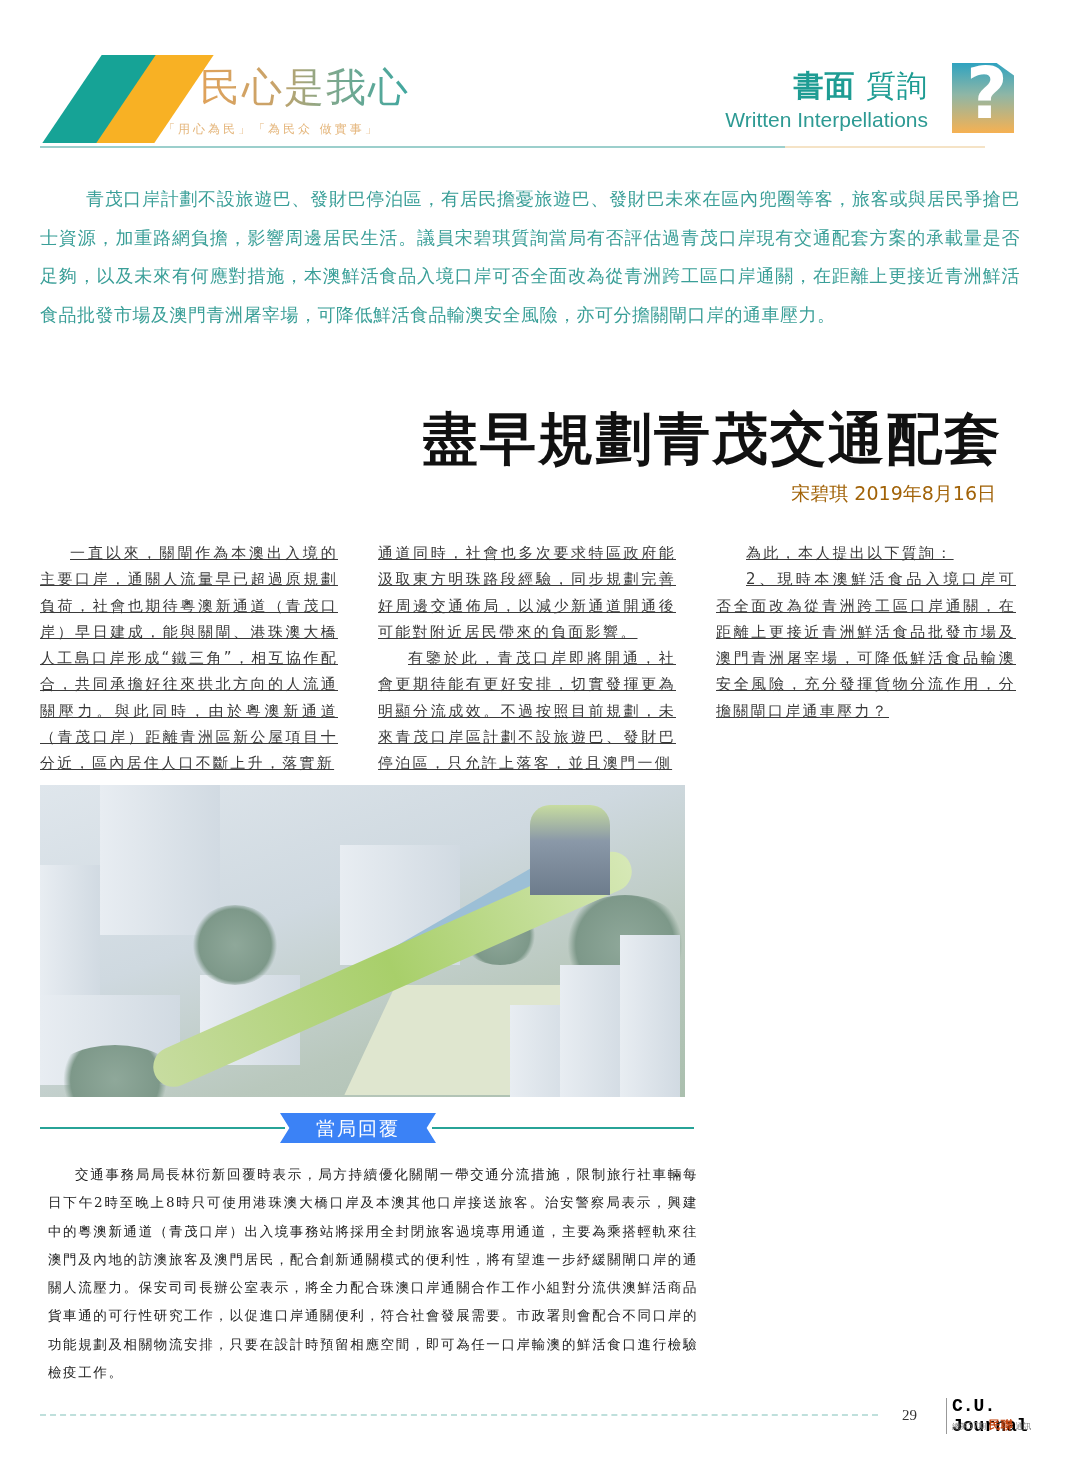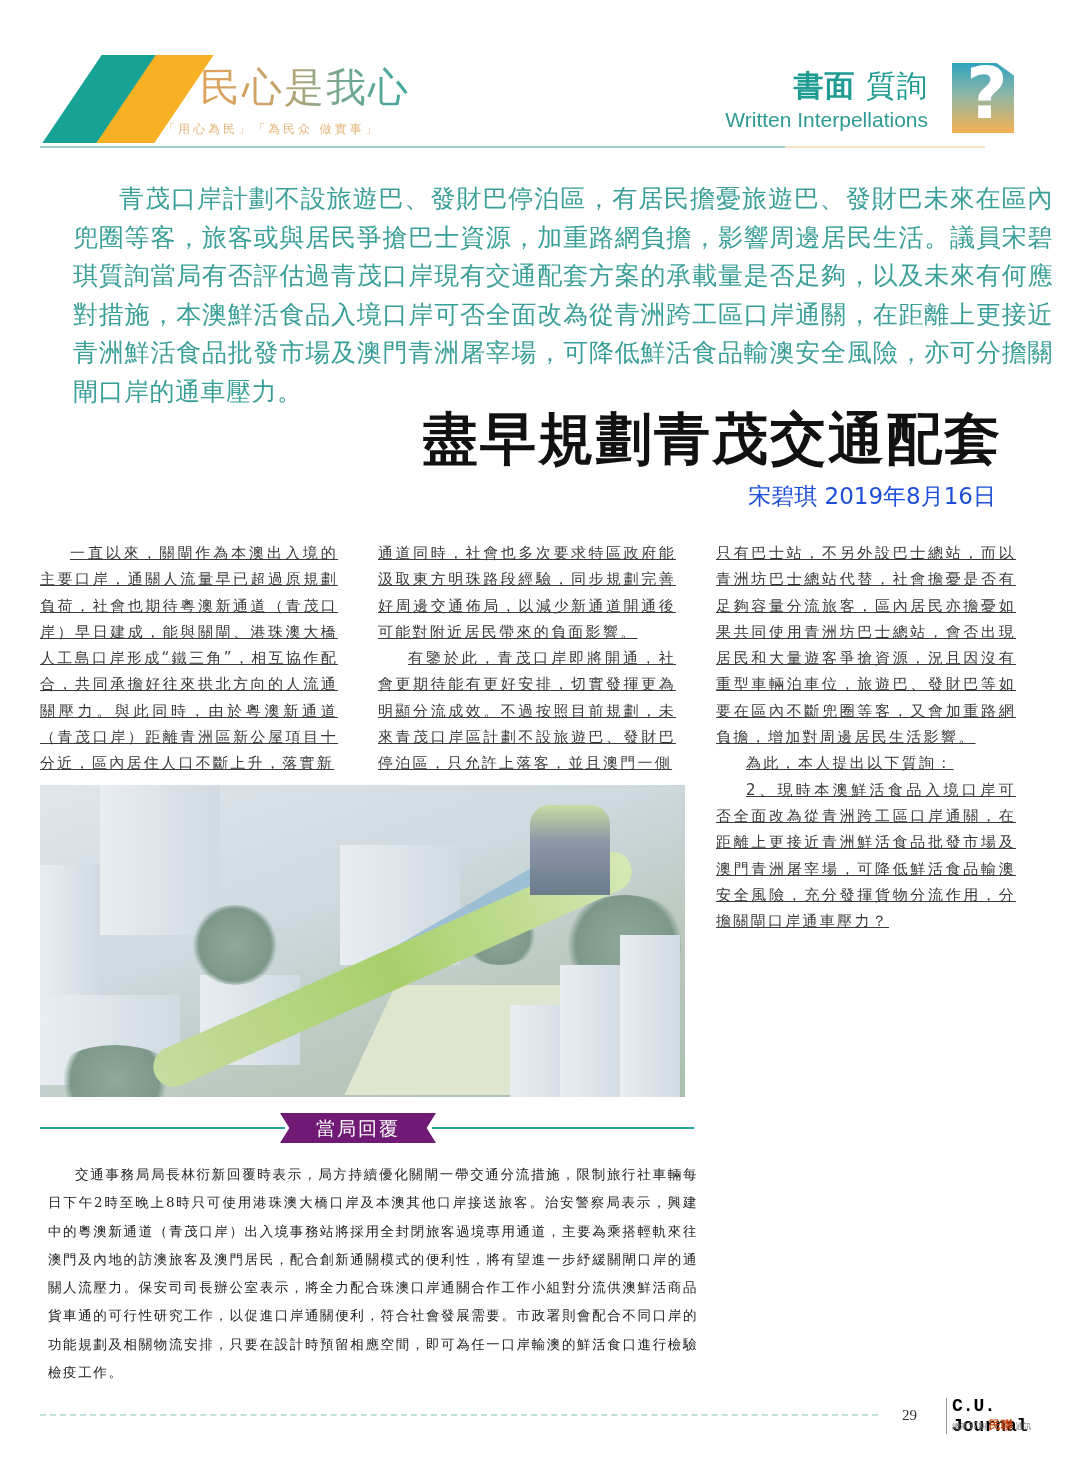--- a/index.html
+++ b/index.html
@@ -19,24 +19,24 @@
 
   .section-cn { position: absolute; right: 152px; top: 66px; font-size: 30px; color: #1e9c93; letter-spacing: 1px; }
   .section-cn b { font-weight: bold; }
   .section-en { position: absolute; right: 152px; top: 108px; font-family: "Liberation Sans", sans-serif; font-size: 21px; color: #2d9a93; }
   .qmark-logo { position: absolute; left: 952px; top: 63px; width: 62px; height: 70px;
     background: linear-gradient(180deg, #2fa3c0 0%, #8eb6a6 45%, #f6b152 100%);
     clip-path: polygon(0 0, 72% 0, 100% 18%, 100% 100%, 0 100%); }
   .qmark-logo span { position: absolute; left: 14px; top: -6px; font-family: "DejaVu Sans", sans-serif; font-weight: bold; font-size: 72px; color: #fff; line-height: 1; }
 
   
-  .lead { position: absolute; left: 40px; top: 180px; width: 980px; font-size: 25px; line-height: 38.5px; color: #3a9f98; text-align: justify; text-indent: 46px; letter-spacing: 0.5px; margin-left: 33px; }
+  .lead { position: absolute; left: 40px; top: 180px; width: 980px; font-size: 18px; line-height: 38.5px; color: #3a9f98; text-align: justify; text-indent: 46px; letter-spacing: 0.5px; }
 
   .headline { position: absolute; right: 78px; top: 402px; font-size: 56px; font-weight: bold; color: #111; letter-spacing: 2px; }
-  .byline { position: absolute; right: 84px; top: 481px; font-size: 23px; color: #1d4ed8; margin-left: 20px; }
+  .byline { position: absolute; right: 84px; top: 481px; font-size: 19px; color: #a16207; margin-left: 20px; }
 
   
   .col { position: absolute; font-size: 15px; line-height: 26.3px; color: #3a3a3a; letter-spacing: 2.3px; text-align: justify; text-decoration: underline; }
   .col p { text-indent: 2em; }
   .col p.noindent { text-indent: 0; }
   .col1 { left: 40px; top: 540px; width: 298px; }
   .col2 { left: 378px; top: 540px; width: 298px; }
   .col3 { left: 716px; top: 540px; width: 300px; }
 
   
@@ -45,21 +45,21 @@
   .photo .bldg { position: absolute; background: linear-gradient(90deg, #e8edf2, #d1dae2); }
   .photo .tree { position: absolute; background: radial-gradient(circle, #8fa89a 0%, #7d9889 60%, transparent 70%); border-radius: 50%; }
   .photo .river { position: absolute; background: #9cbfd6; }
   .photo .bridge { position: absolute; background: linear-gradient(90deg, #c7dca0, #a8cf6a, #d6e8b6); border-radius: 40px; transform-origin: left center; }
   .photo .plaza { position: absolute; background: #dfe6cf; transform: skewX(-25deg); }
 
   
   .reply-rule { position: absolute; top: 1127px; height: 2px; background: #27a397; }
   .reply-rule.l { left: 40px; width: 245px; }
   .reply-rule.r { left: 432px; width: 262px; }
-  .reply-badge { position: absolute; left: 280px; top: 1113px; width: 156px; height: 30px; background: #701a75;
+  .reply-badge { position: absolute; left: 280px; top: 1113px; width: 156px; height: 30px; background: #3b82f6;
     clip-path: polygon(0 0, 100% 0, 94% 50%, 100% 100%, 0 100%, 6% 50%);
     color: #fff; font-size: 19px; text-align: center; line-height: 30px; letter-spacing: 2px; }
   .reply { position: absolute; left: 40px; top: 1160px; width: 650px; font-family: "DejaVu Serif", serif; font-size: 13.5px; line-height: 28.3px; color: #222; letter-spacing: 1.6px; text-align: justify; text-indent: 2em; margin-left: 8px; }
 
   
   .footer-dash { position: absolute; left: 40px; top: 1414px; width: 838px; border-top: 2px dashed #bfe0dc; }
   .page-num { position: absolute; left: 902px; top: 1407px; font-family: "Liberation Serif", serif; font-size: 15px; color: #333; }
   .footer-sep { position: absolute; left: 946px; top: 1398px; width: 1px; height: 36px; background: #999; }
   .journal { position: absolute; left: 952px; top: 1396px; font-family: Liberation Mono, monospace; font-size: 18px; font-weight: bold; color: #000000; }
   .issue { position: absolute; left: 952px; top: 1417px; font-size: 8px; color: #777; }
@@ -88,21 +88,20 @@
 <div class="byline">宋碧琪 2019年8月16日</div>
 
 <div class="col col1">
   <p>一直以來，關閘作為本澳出入境的主要口岸，通關人流量早已超過原規劃負荷，社會也期待粵澳新通道（青茂口岸）早日建成，能與關閘、港珠澳大橋人工島口岸形成“鐵三角”，相互協作配合，共同承擔好往來拱北方向的人流通關壓力。與此同時，由於粵澳新通道（青茂口岸）距離青洲區新公屋項目十分近，區內居住人口不斷上升，落實新</p>
 </div>
 <div class="col col2">
   <p class="noindent">通道同時，社會也多次要求特區政府能汲取東方明珠路段經驗，同步規劃完善好周邊交通佈局，以減少新通道開通後可能對附近居民帶來的負面影響。</p>
   <p>有鑒於此，青茂口岸即將開通，社會更期待能有更好安排，切實發揮更為明顯分流成效。不過按照目前規劃，未來青茂口岸區計劃不設旅遊巴、發財巴停泊區，只允許上落客，並且澳門一側</p>
 </div>
 <div class="col col3">
-  <p class="noindent">只有巴士站，不另外設巴士總站，而以青洲坊巴士總站代替，社會擔憂是否有足夠容量分流旅客，區內居民亦擔憂如果共同使用青洲坊巴士總站，會否出現居民和大量遊客爭搶資源，況且因沒有重型車輛泊車位，旅遊巴、發財巴等如要在區內不斷兜圈等客，又會加重路網負擔，增加對周邊居民生活影響。</p>
   <p>為此，本人提出以下質詢：</p>
   <p>2、現時本澳鮮活食品入境口岸可否全面改為從青洲跨工區口岸通關，在距離上更接近青洲鮮活食品批發市場及澳門青洲屠宰場，可降低鮮活食品輸澳安全風險，充分發揮貨物分流作用，分擔關閘口岸通車壓力？</p>
 </div>
 
 <div class="photo" title="青茂口岸建築效果圖">
   <div class="bldg" style="left:60px;top:0;width:120px;height:150px;"></div>
   <div class="bldg" style="left:0;top:80px;width:60px;height:130px;"></div>
   <div class="bldg" style="left:300px;top:60px;width:120px;height:120px;"></div>
   <div class="bldg" style="left:160px;top:190px;width:100px;height:90px;"></div>
   <div class="bldg" style="left:0;top:210px;width:140px;height:90px;"></div>

